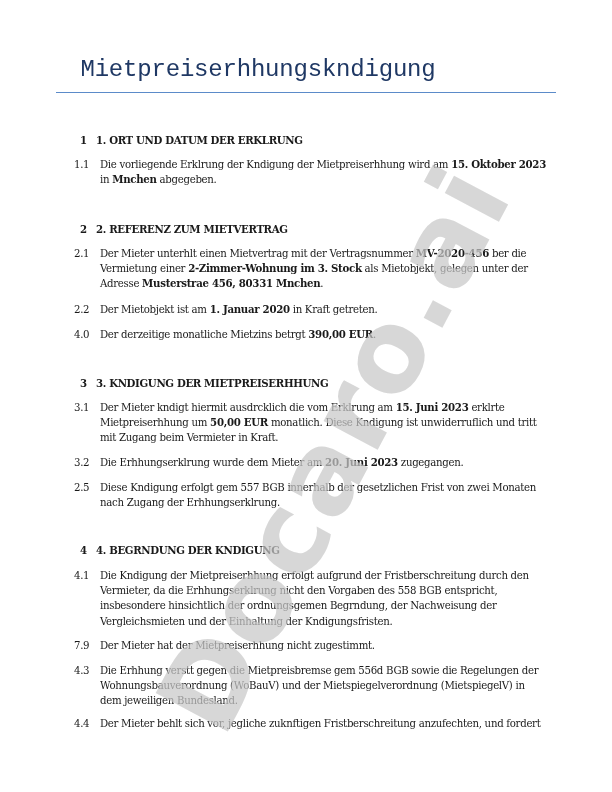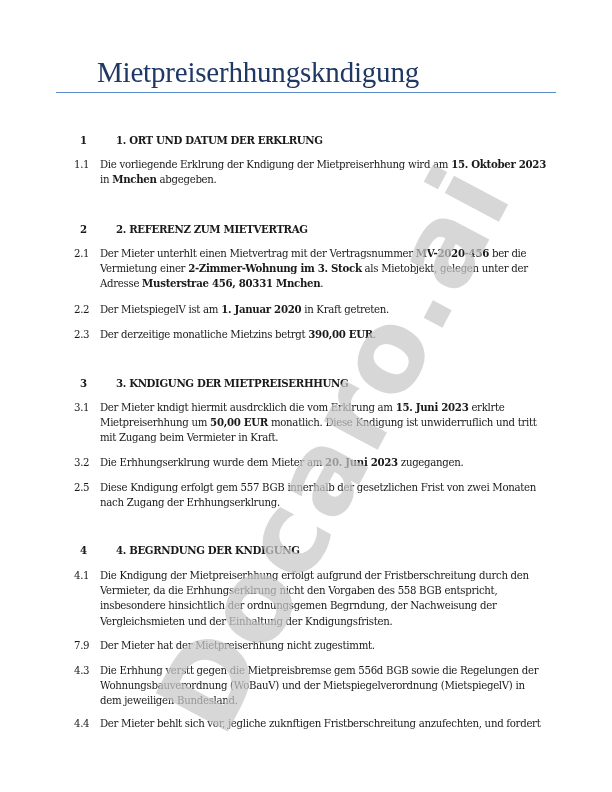--- a/index.html
+++ b/index.html
@@ -2,33 +2,33 @@
 <html><head>
 <meta charset="utf-8">
 <style>
   html, body { margin: 0; padding: 0; }
   body {
     width: 612px; height: 792px; background: #ffffff; position: relative; overflow: hidden;
     font-family: "DejaVu Serif", "Liberation Serif", serif; color: #1a1a1a;
   }
   .title {
     position: absolute; left: 0; top: 56px; width: 516px; text-align: center;
-    font-family: Liberation Serif, serif; font-size: 29px;
+    font-family: Liberation Mono, monospace; font-size: 24px;
     color: #1f3864; letter-spacing: -0.2px; font-weight: normal; margin: 0;
   }
   .rule {
     position: absolute; left: 56px; width: 500px; top: 92px; height: 0;
     border-top: 1.6px solid #5b8bc9;
   }
   .content { position: absolute; left: 0; top: 0; width: 612px; }
   .sec-head {
     position: absolute; left: 0; font-size: 10.2px; font-weight: bold; letter-spacing: -0.35px;
   }
   .sec-head .num { position: absolute; left: 80px; width: 12px; text-align: left; }
-  .sec-head .txt { position: absolute; left: 116px; white-space: nowrap; }
+  .sec-head .txt { position: absolute; left: 96px; white-space: nowrap; }
   .para {
     position: absolute; left: 0; font-size: 10.2px; line-height: 15.2px; letter-spacing: -0.3px;
   }
   .para .num { position: absolute; left: 74px; }
   .para .txt { position: absolute; left: 100px; width: 448px; }
   .para b { font-weight: bold; }
   .watermark {
     position: absolute; left: 40px; top: 410px; width: 560px; text-align: center;
     font-family: "DejaVu Sans", "Liberation Sans", sans-serif; font-weight: bold;
     font-size: 112px; color: rgba(200,200,200,0.72); transform: rotate(-62deg);
@@ -55,24 +55,24 @@
   <div class="sec-head" style="top:223px">
     <span class="num">2</span>
     <span class="txt">2. REFERENZ ZUM MIETVERTRAG</span>
   </div>
   <div class="para" style="top:246px">
     <span class="num">2.1</span>
     <span class="txt"><span>Der Mieter unterhlt einen Mietvertrag mit der Vertragsnummer </span><b>MV-2020-456</b><span> ber die Vermietung einer </span><b>2-Zimmer-Wohnung im 3. Stock</b><span> als Mietobjekt, gelegen unter der Adresse </span><b>Musterstrae 456, 80331 Mnchen</b><span>.</span></span>
   </div>
   <div class="para" style="top:302px">
     <span class="num">2.2</span>
-    <span class="txt"><span>Der MietspiegelV ist am </span><b>1. Januar 2020</b><span> in Kraft getreten.</span></span>
+    <span class="txt"><span>Der Mietobjekt ist am </span><b>1. Januar 2020</b><span> in Kraft getreten.</span></span>
   </div>
   <div class="para" style="top:327px">
-    <span class="num">2.3</span>
+    <span class="num">4.0</span>
     <span class="txt"><span>Der derzeitige monatliche Mietzins betrgt </span><b>390,00 EUR</b><span>.</span></span>
   </div>
 
   <div class="sec-head" style="top:377px">
     <span class="num">3</span>
     <span class="txt">3. KNDIGUNG DER MIETPREISERHHUNG</span>
   </div>
   <div class="para" style="top:400px">
     <span class="num">3.1</span>
     <span class="txt"><span>Der Mieter kndigt hiermit ausdrcklich die vom Erklrung am </span><b>15. Juni 2023</b><span> erklrte Mietpreiserhhung um </span><b>50,00 EUR</b><span> monatlich. Diese Kndigung ist unwiderruflich und tritt mit Zugang beim Vermieter in Kraft.</span></span>

